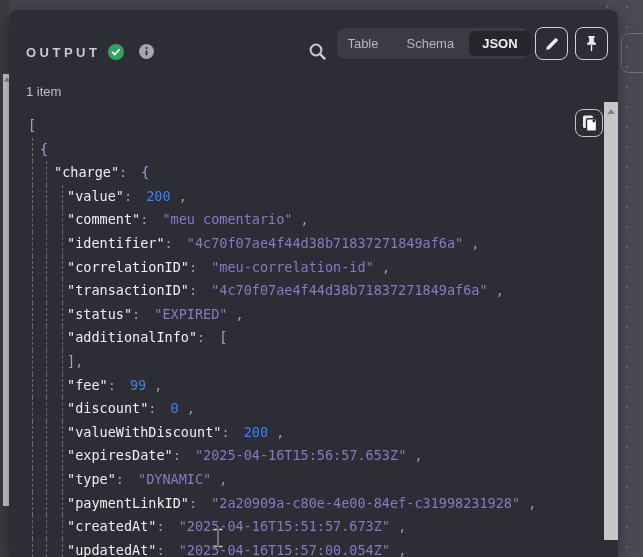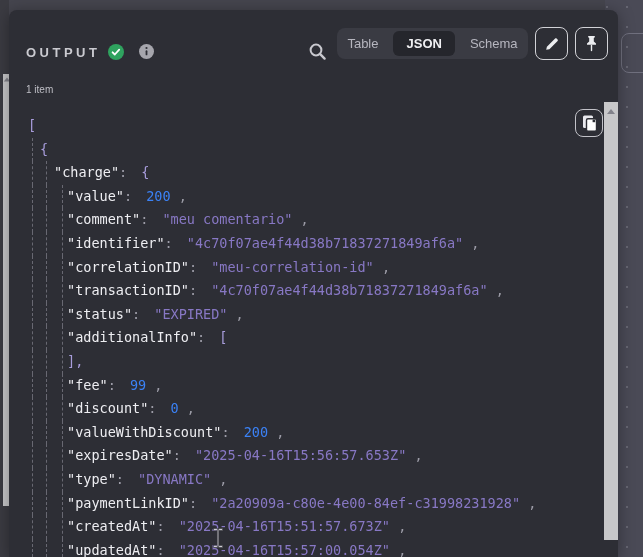--- a/index.html
+++ b/index.html
@@ -63,21 +63,21 @@
   .sq-btn {
     position:absolute; top:17px; width:33px; height:33px;
     background:transparent; border:1.5px solid #d2d2d7; border-radius:8px;
     display:flex; align-items:center; justify-content:center; cursor:pointer;
   }
   .btn-edit { left:526px; }
   .btn-pin  { left:566px; }
 
   .items-count {
     position:absolute; left:17px; top:74px;
-    font-size:10px; color:#bfbfc6;
+    font-size:13px; color:#bfbfc6;
   }
 
   
   .json-area {
     position:absolute; left:0; top:104px; width:595px; bottom:0;
     overflow:hidden;
     font-family:"DejaVu Sans Mono", monospace;
     font-size:13.5px;
   }
   .json-line { position:relative; height:23.6px; line-height:23.6px; white-space:pre; }
@@ -136,22 +136,22 @@
     <circle cx="7.5" cy="4" r="1.1" fill="#2d2e35"></circle>
   </svg>
 
   <svg class="hdr-icon icon-search" width="19" height="19" viewBox="0 0 19 19">
     <circle cx="8" cy="8" r="5.4" fill="none" stroke="#c9c9cf" stroke-width="2"></circle>
     <line x1="12.2" y1="12.2" x2="16.6" y2="16.6" stroke="#c9c9cf" stroke-width="2.4" stroke-linecap="round"></line>
   </svg>
 
   <div class="segmented" id="segTabs">
       <button class="seg-tab">Table</button>
+      <button class="seg-tab">Schema</button>
       <button class="seg-tab active">JSON</button>
-      <button class="seg-tab">Schema</button>
     </div>
 
   <button class="sq-btn btn-edit">
     <svg width="16" height="16" viewBox="0 0 16 16">
       <path d="M2.2 13.8l.7-3 8.2-8.2c.4-.4 1.1-.4 1.5 0l1 1c.4.4.4 1.1 0 1.5l-8.2 8.2-3.2.5z" fill="#ecedf0"></path>
     </svg>
   </button>
 
   <button class="sq-btn btn-pin">
     <svg width="15" height="17" viewBox="0 0 15 17">

